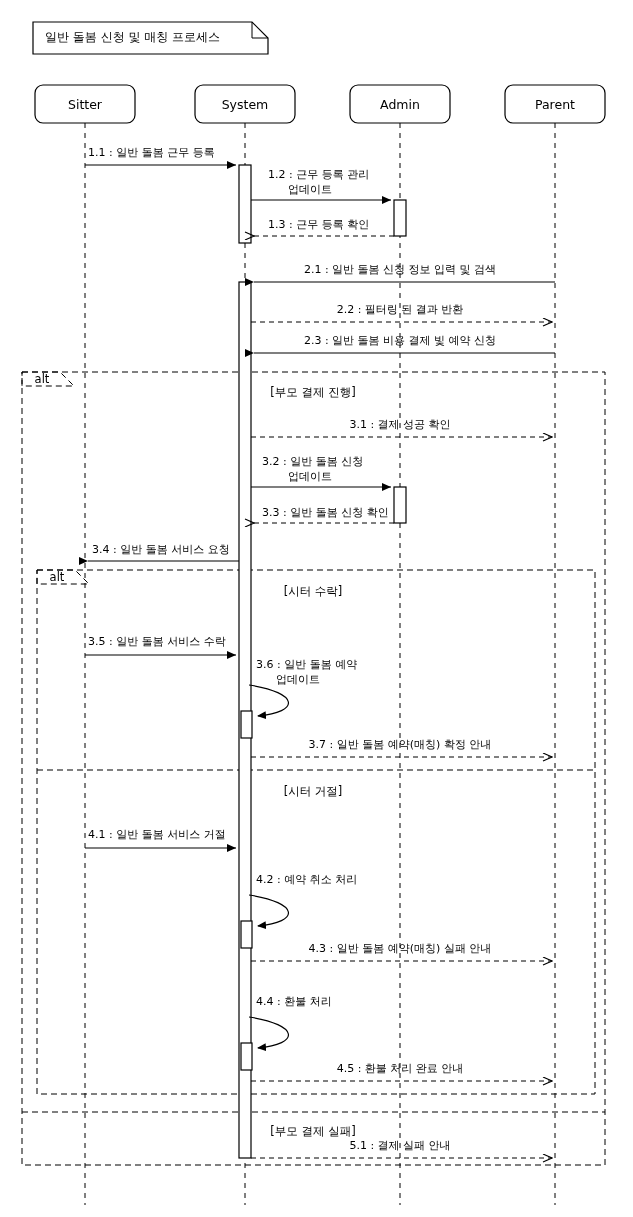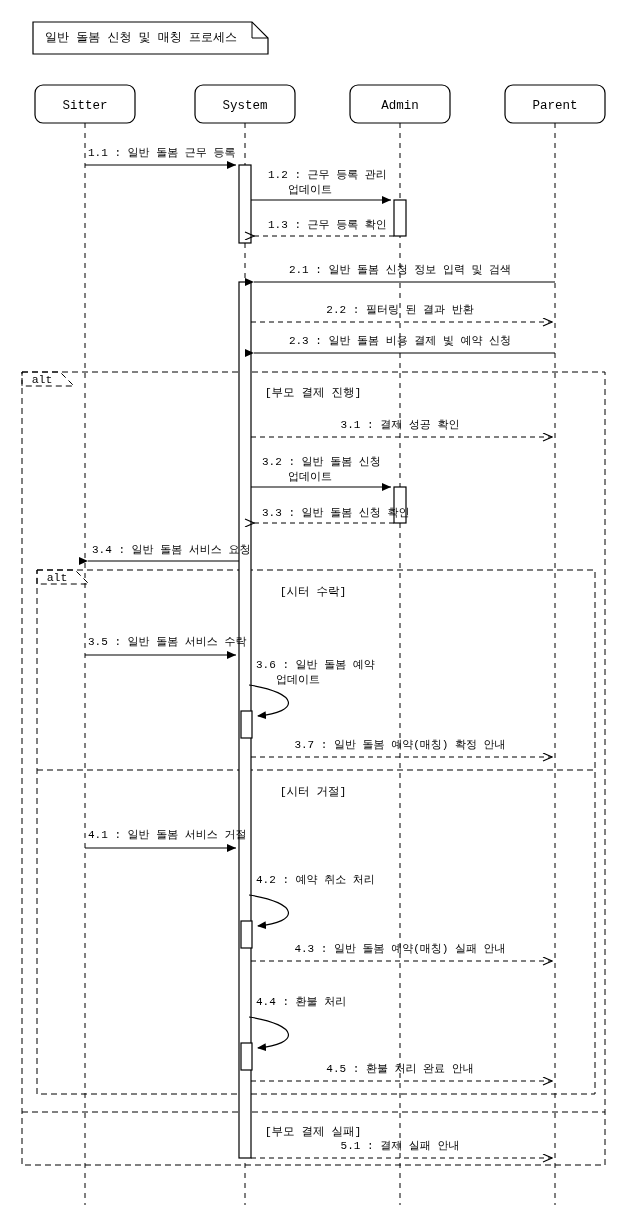--- a/index.html
+++ b/index.html
@@ -9,21 +9,20 @@
   }
   body {
     font-family: "DejaVu Sans", "Liberation Sans", sans-serif;
   }
   #canvas {
     position: relative;
     width: 633px;
     height: 1217px;
     background: #ffffff;
     overflow: hidden;
-    font-family: Liberation Mono, monospace;
   }
   svg#diagram {
     position: absolute;
     left: 0;
     top: 0;
     width: 633px;
     height: 1217px;
   }
   .note-text {
     font-size: 12px;

